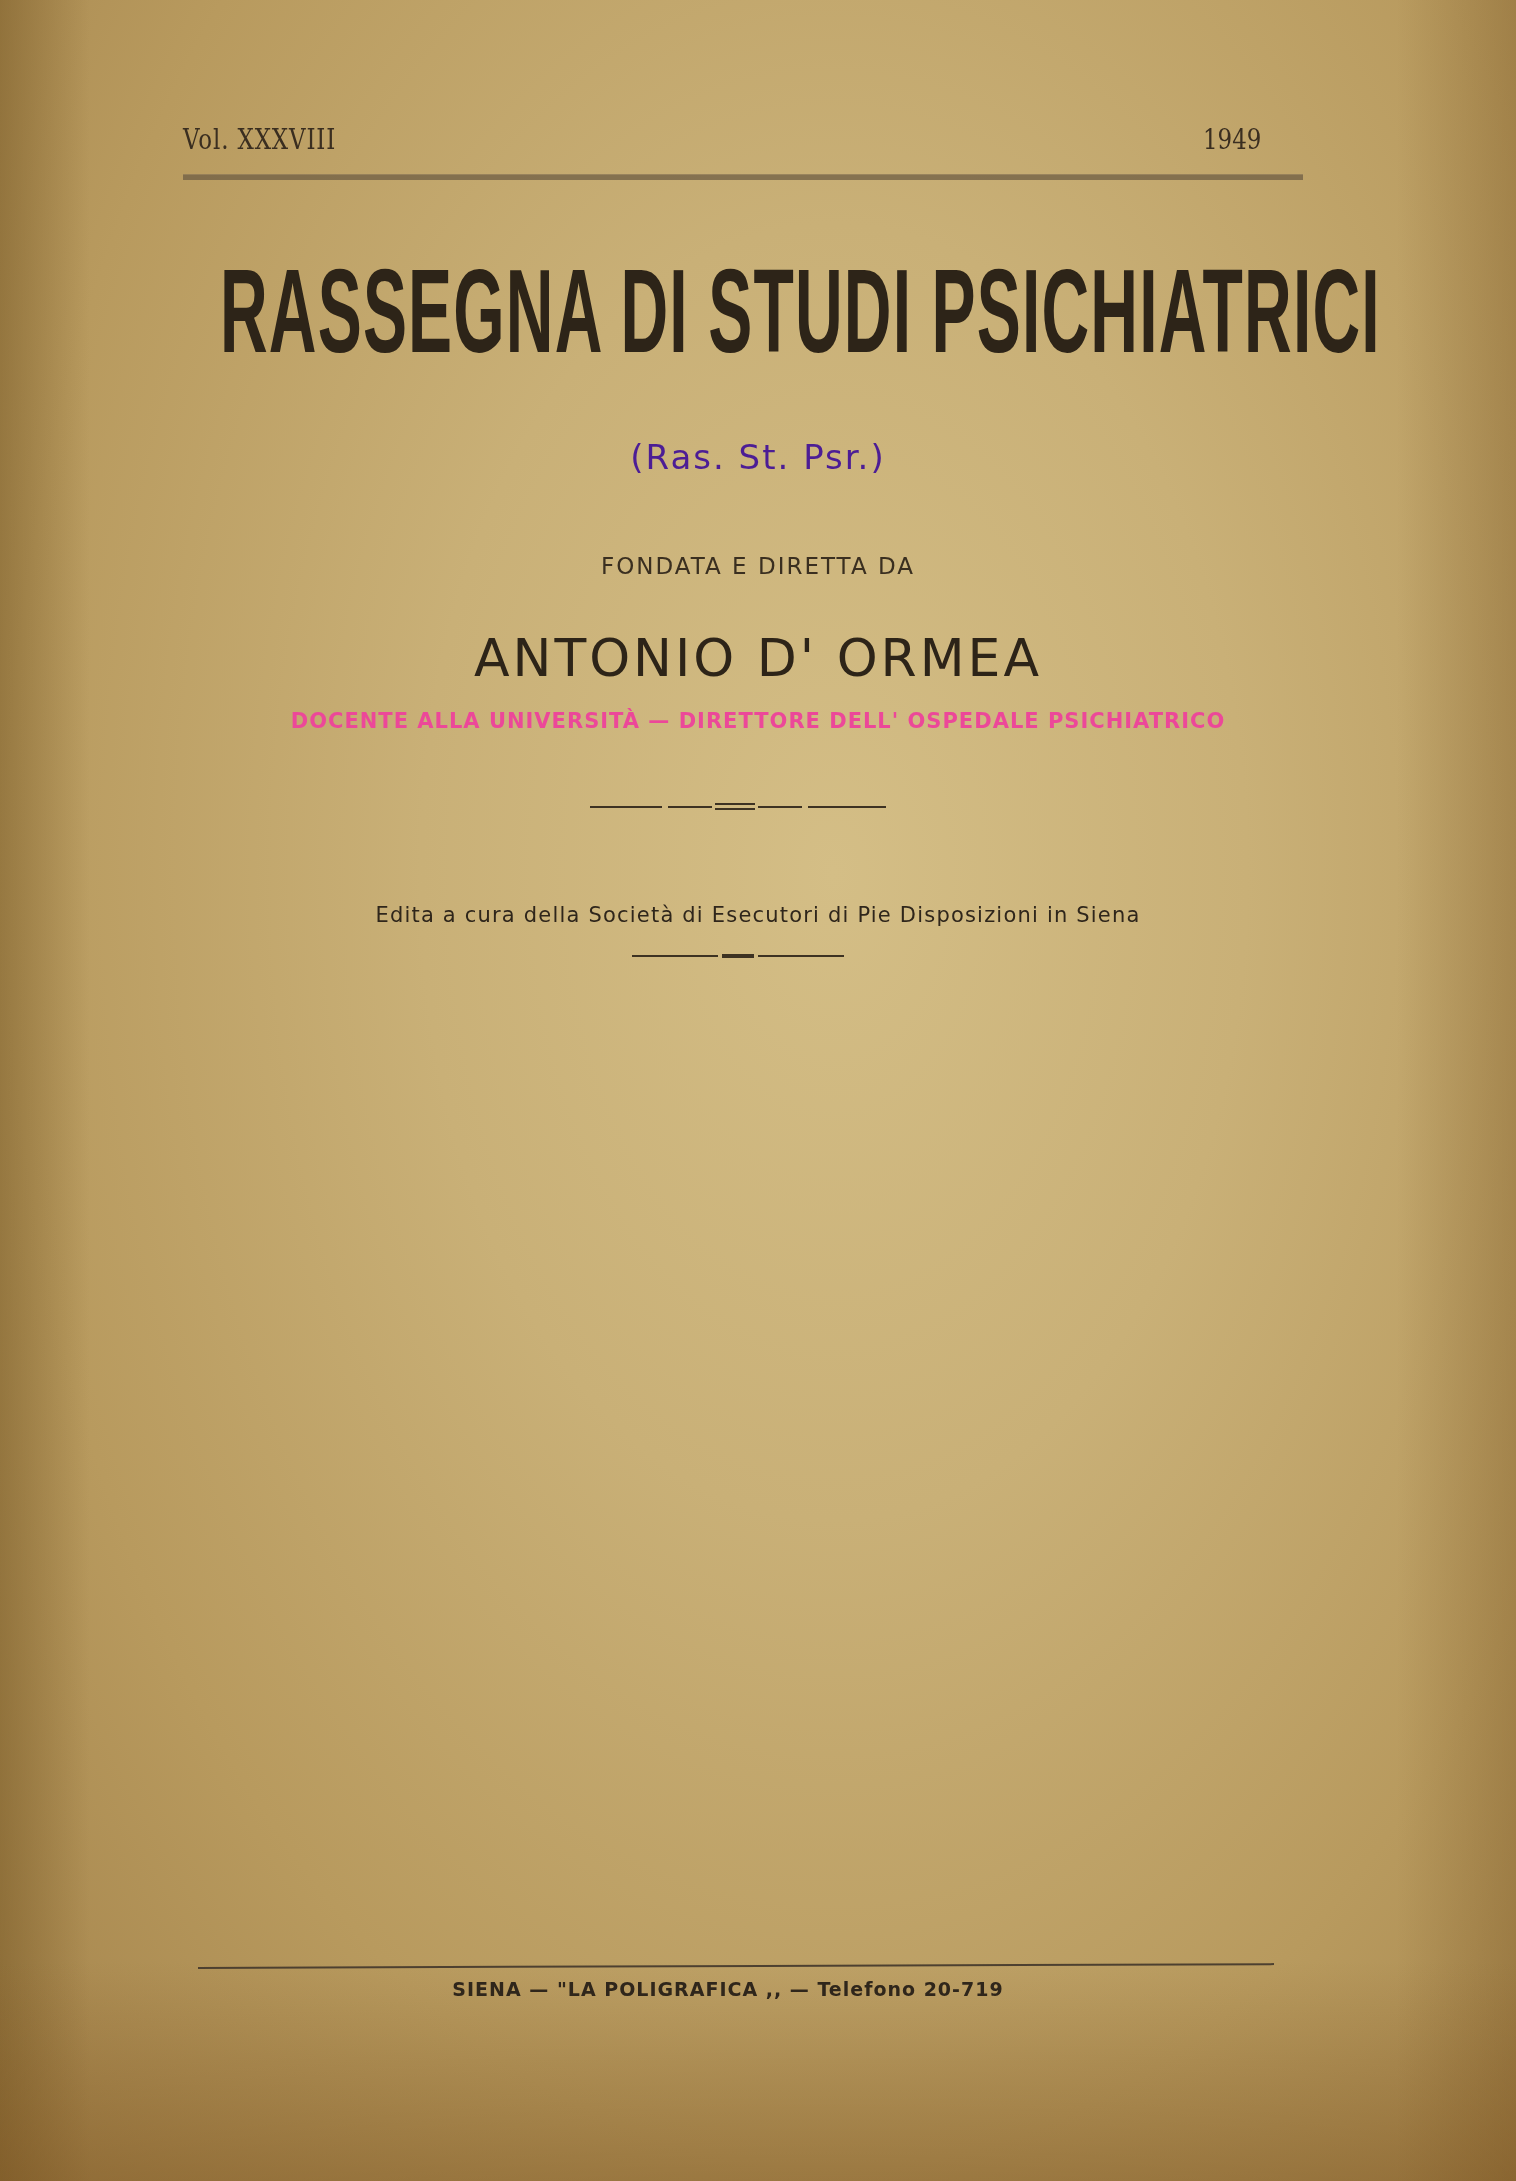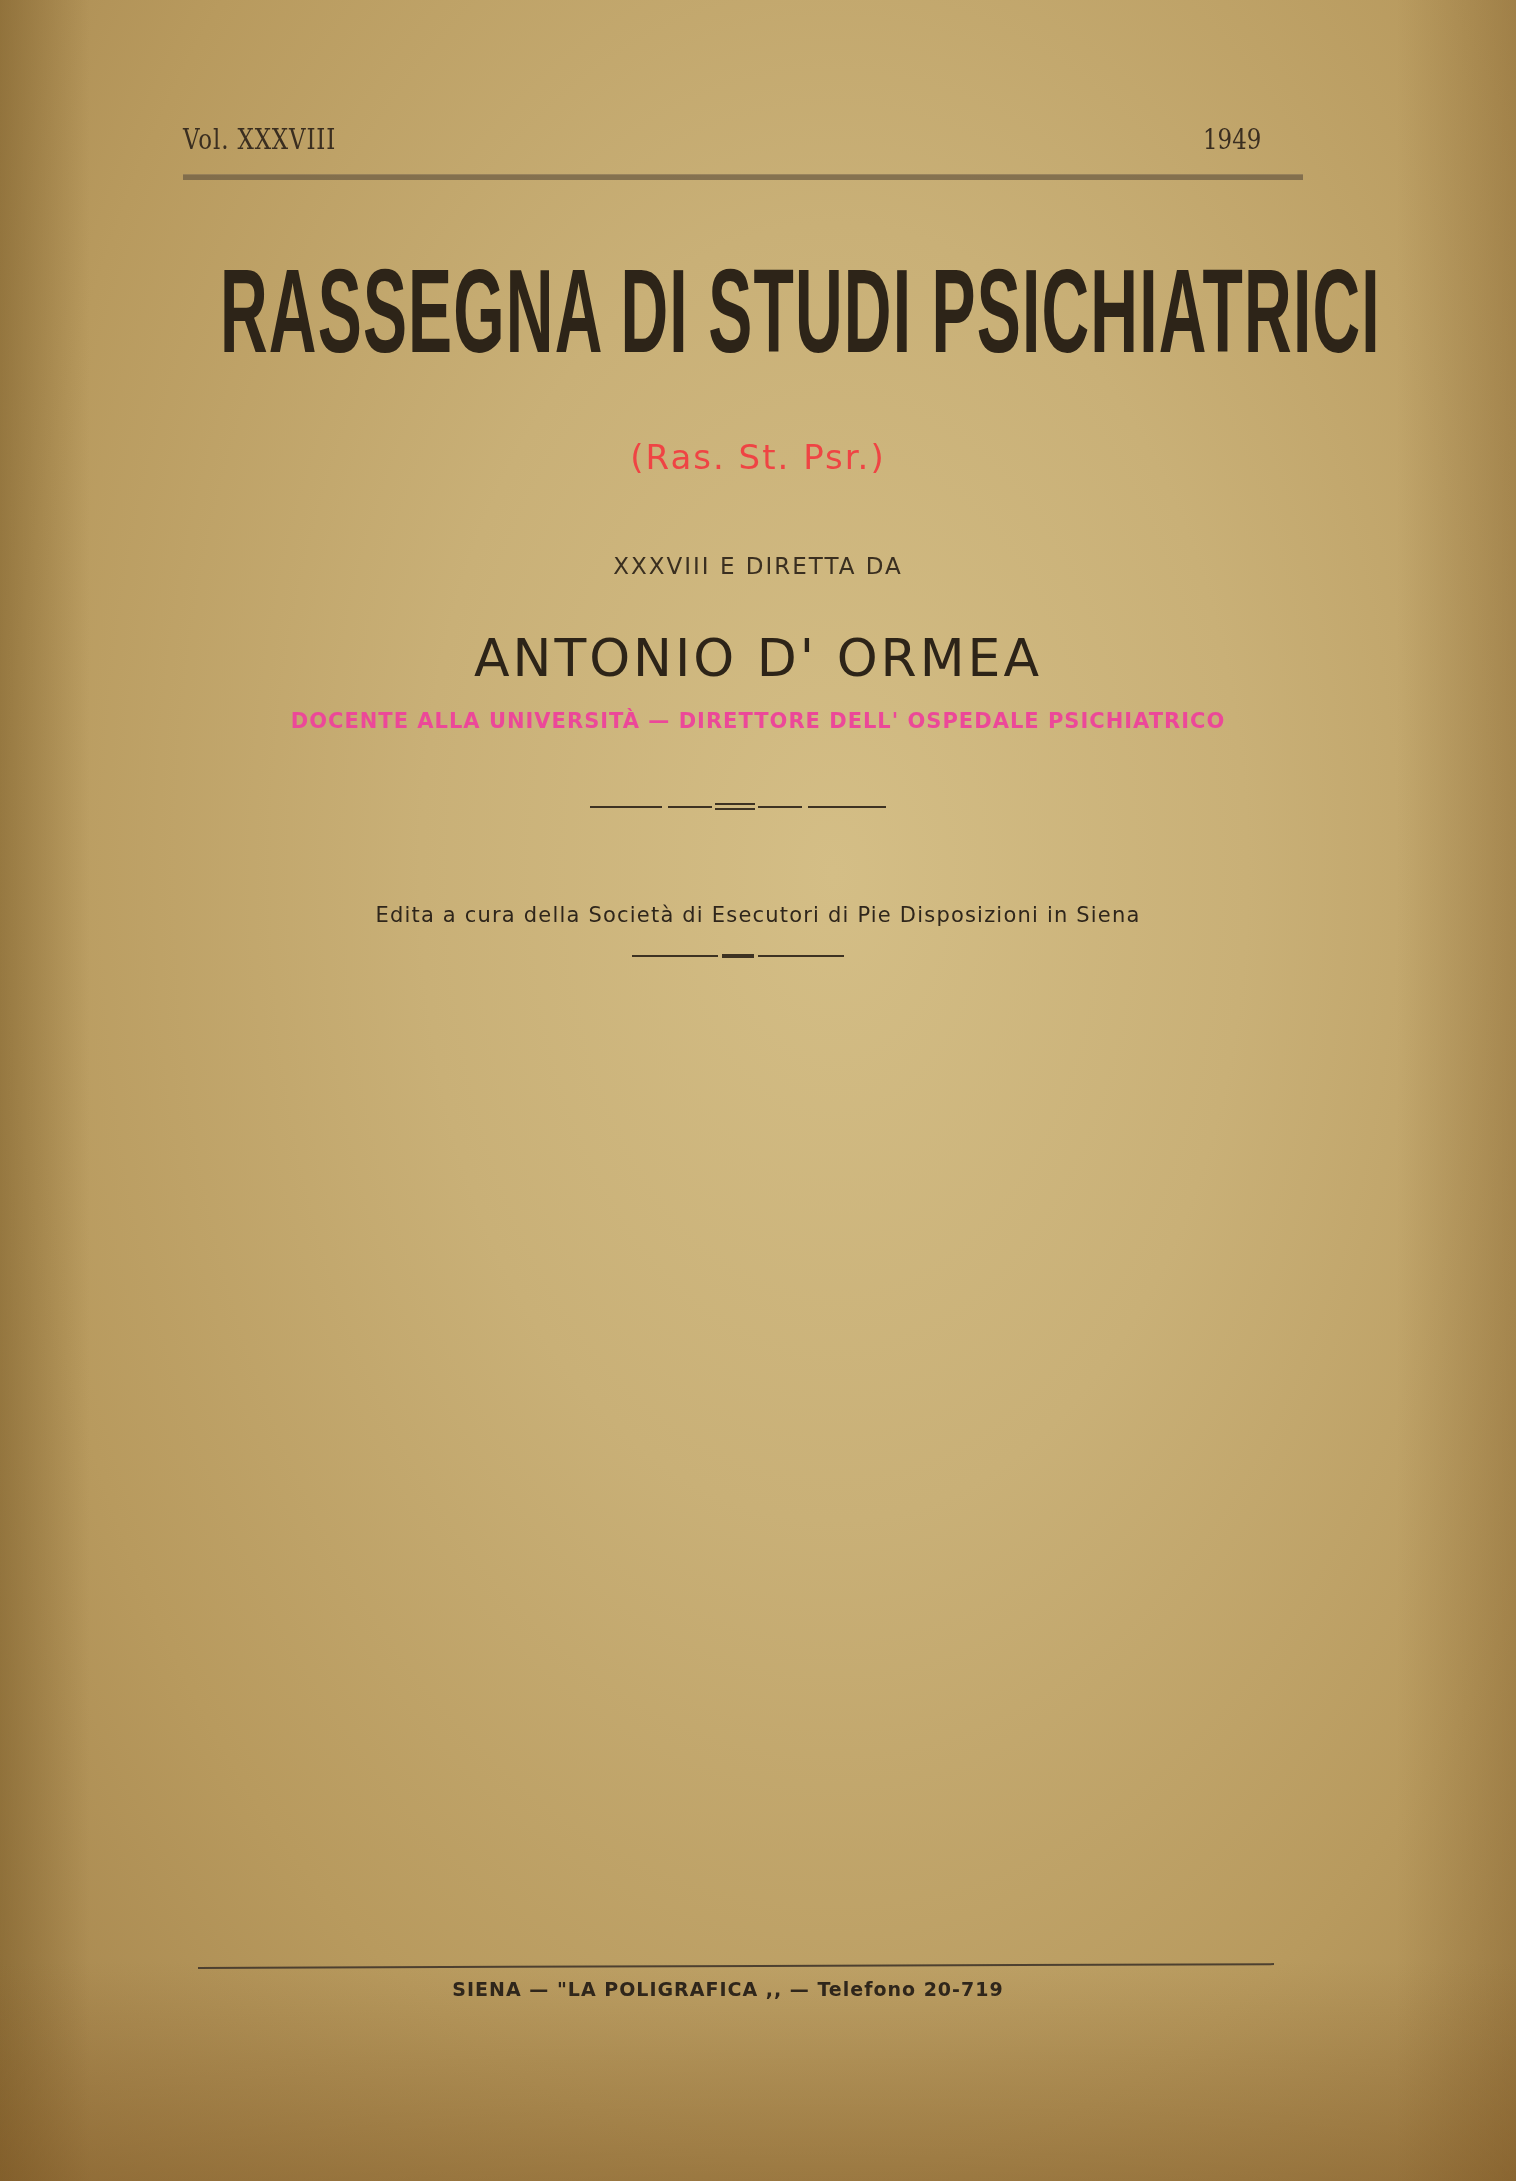--- a/index.html
+++ b/index.html
@@ -39,21 +39,21 @@
   }
   .title {
     left:220px; top:252px; width:1030px; text-align:left;
     font-family:"Liberation Sans Narrow","Liberation Sans", sans-serif;
     font-weight:bold; font-size:118px; line-height:1;
     color:#2d2418; letter-spacing:2px;
     transform:scaleX(0.56); transform-origin:left top;
     white-space:nowrap;
   }
   .center { left:0; width:1516px; text-align:center; white-space:nowrap; }
-  .abbr { top:437px; font-size:34px; letter-spacing:2px; color:#ef4444; }
+  .abbr { top:437px; font-size:34px; letter-spacing:2px; color:#4c1d95; }
   .founded { top:553px; font-size:23px; letter-spacing:2px; color:#3a2f20; }
   .author { top:628px; font-size:52px; letter-spacing:3px; color:#2d2418; }
   .role { top:709px; font-size:21px; font-weight:bold; letter-spacing:1px; color:#ec4899; }
   .city { top:752px; font-size:24px; font-weight:bold; letter-spacing:14px; color:#2d2418; }
   .orn1 { left:590px; top:806px; width:296px; height:3px; }
   .orn1 .seg { position:absolute; top:0; height:2px; background:#3d3222; }
   .publisher { top:903px; font-size:21px; font-weight:normal; letter-spacing:1.2px; color:#2f261b; }
   .orn2 { left:632px; top:955px; width:212px; height:4px; }
   .orn2 .seg { position:absolute; top:0; height:2px; background:#3d3222; }
   .bottom-rule {
@@ -70,21 +70,21 @@
   <div class="shade-right"></div>
   <div class="shade-bottom"></div>
 
   <div class="abs vol">Vol. XXXVIII</div>
   <div class="abs year">1949</div>
   <div class="abs top-rule"></div>
 
   <div class="abs title">RASSEGNA DI STUDI PSICHIATRICI</div>
 
   <div class="abs center abbr">(Ras. St. Psr.)</div>
-  <div class="abs center founded">XXXVIII E DIRETTA DA</div>
+  <div class="abs center founded">FONDATA E DIRETTA DA</div>
   <div class="abs center author">ANTONIO D' ORMEA</div>
   <div class="abs center role">DOCENTE ALLA UNIVERSITÀ — DIRETTORE DELL' OSPEDALE PSICHIATRICO</div>
 
   <div class="abs orn1">
     <div class="seg" style="left:0;width:72px"></div>
     <div class="seg" style="left:78px;width:44px"></div>
     <div class="seg" style="left:125px;width:40px;top:-3px"></div>
     <div class="seg" style="left:125px;width:40px;top:2px"></div>
     <div class="seg" style="left:168px;width:44px"></div>
     <div class="seg" style="left:218px;width:78px"></div>

